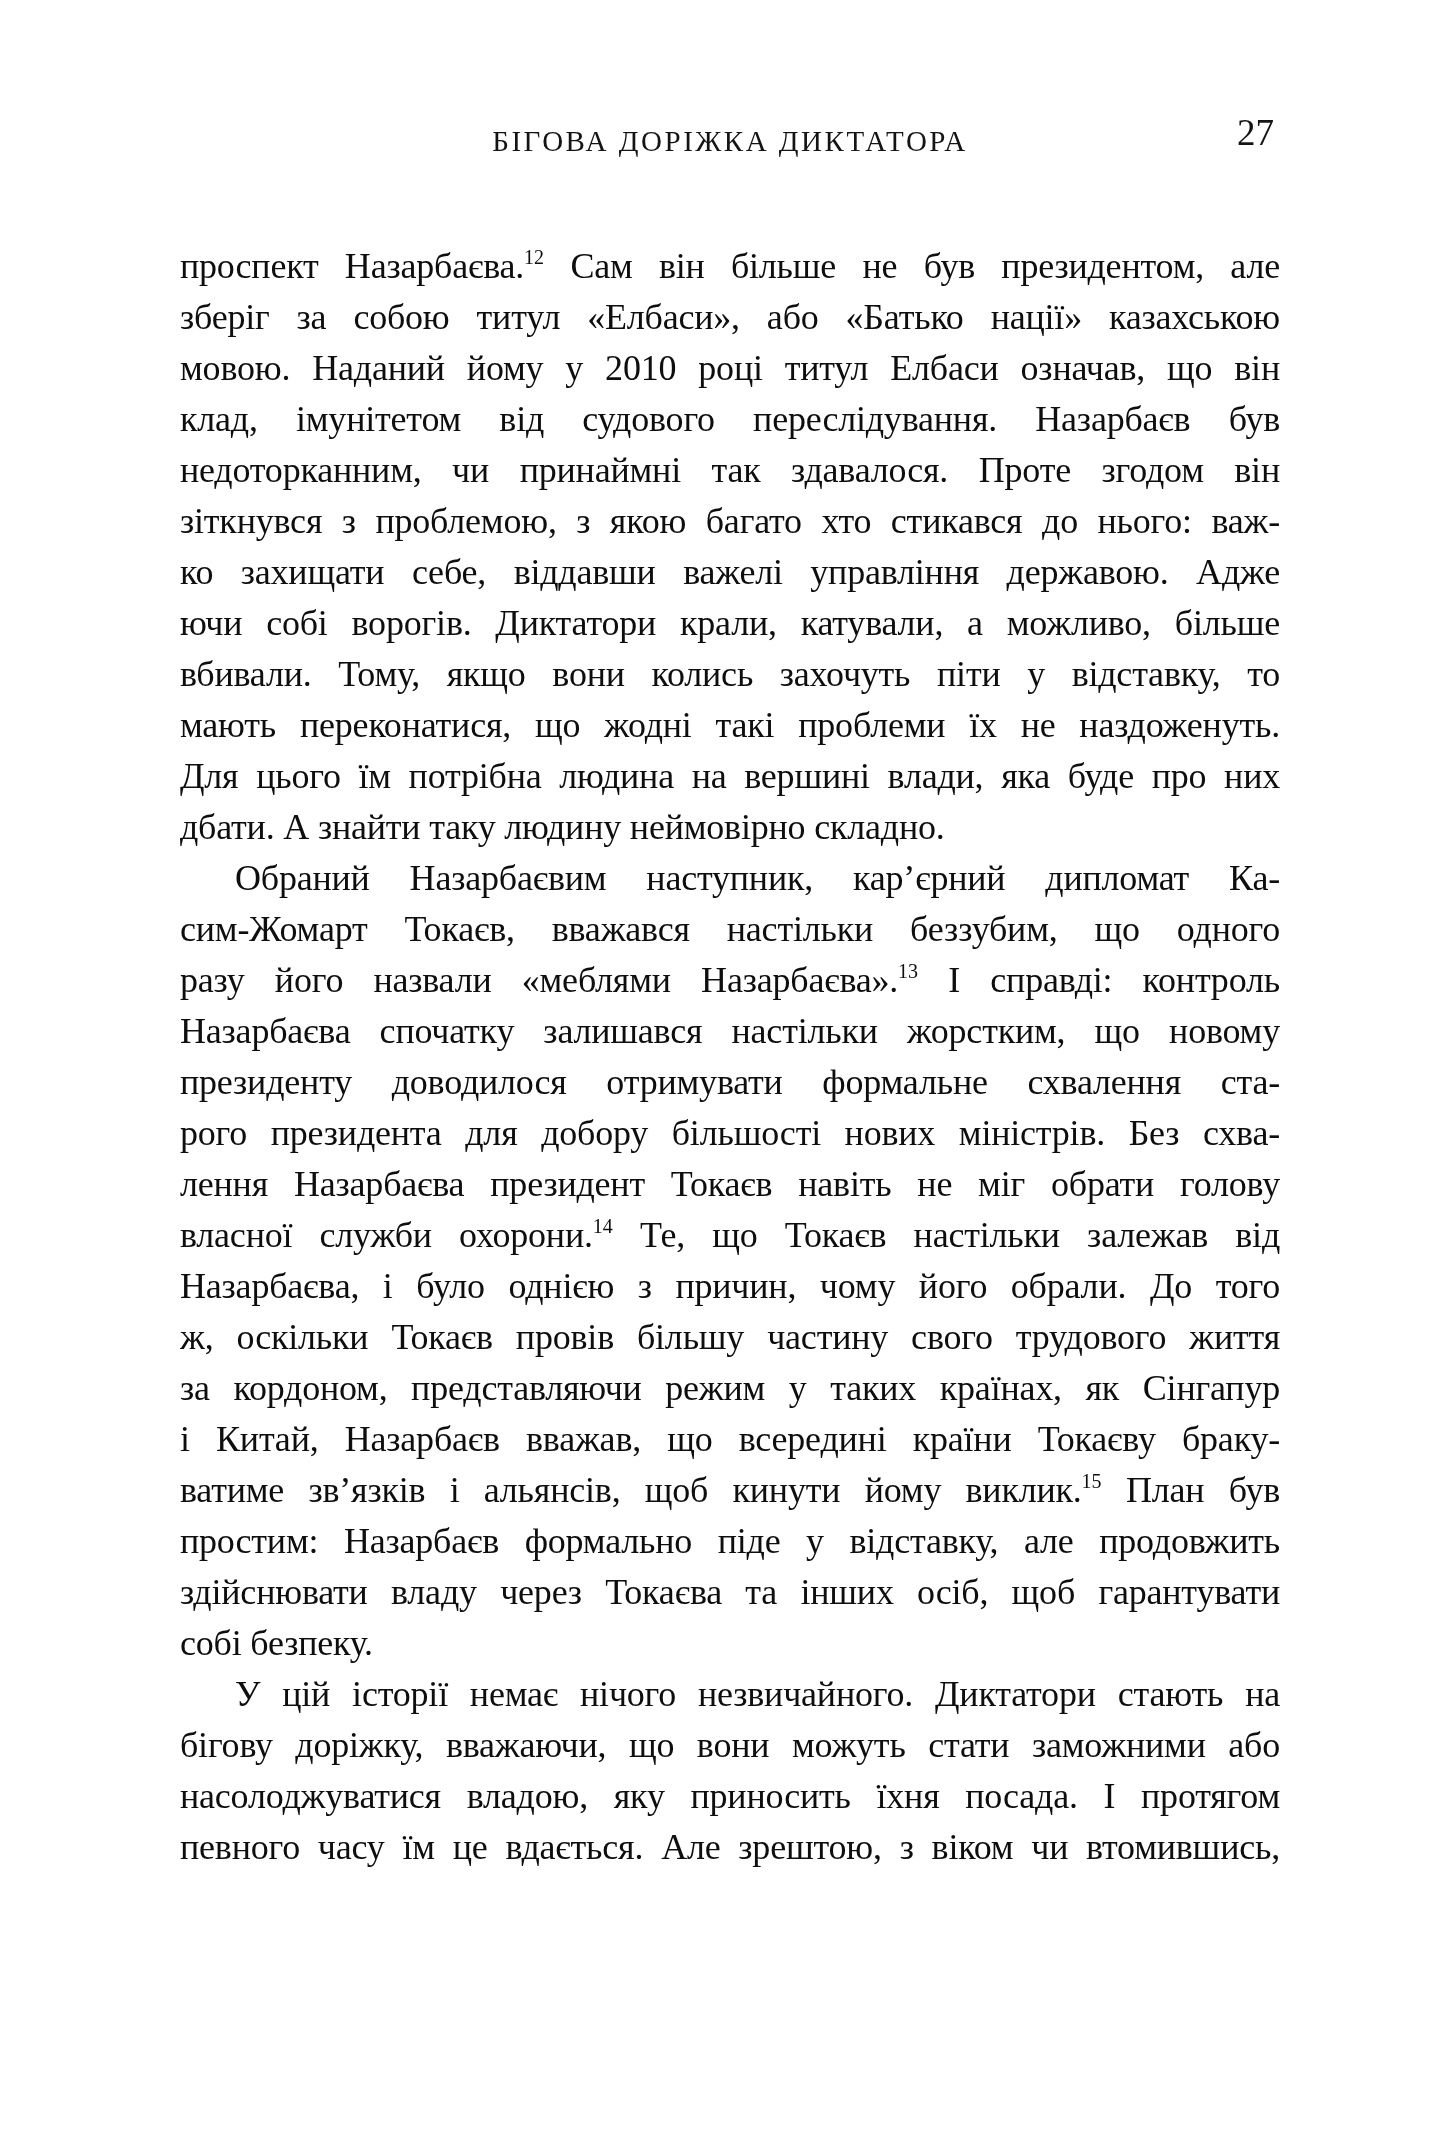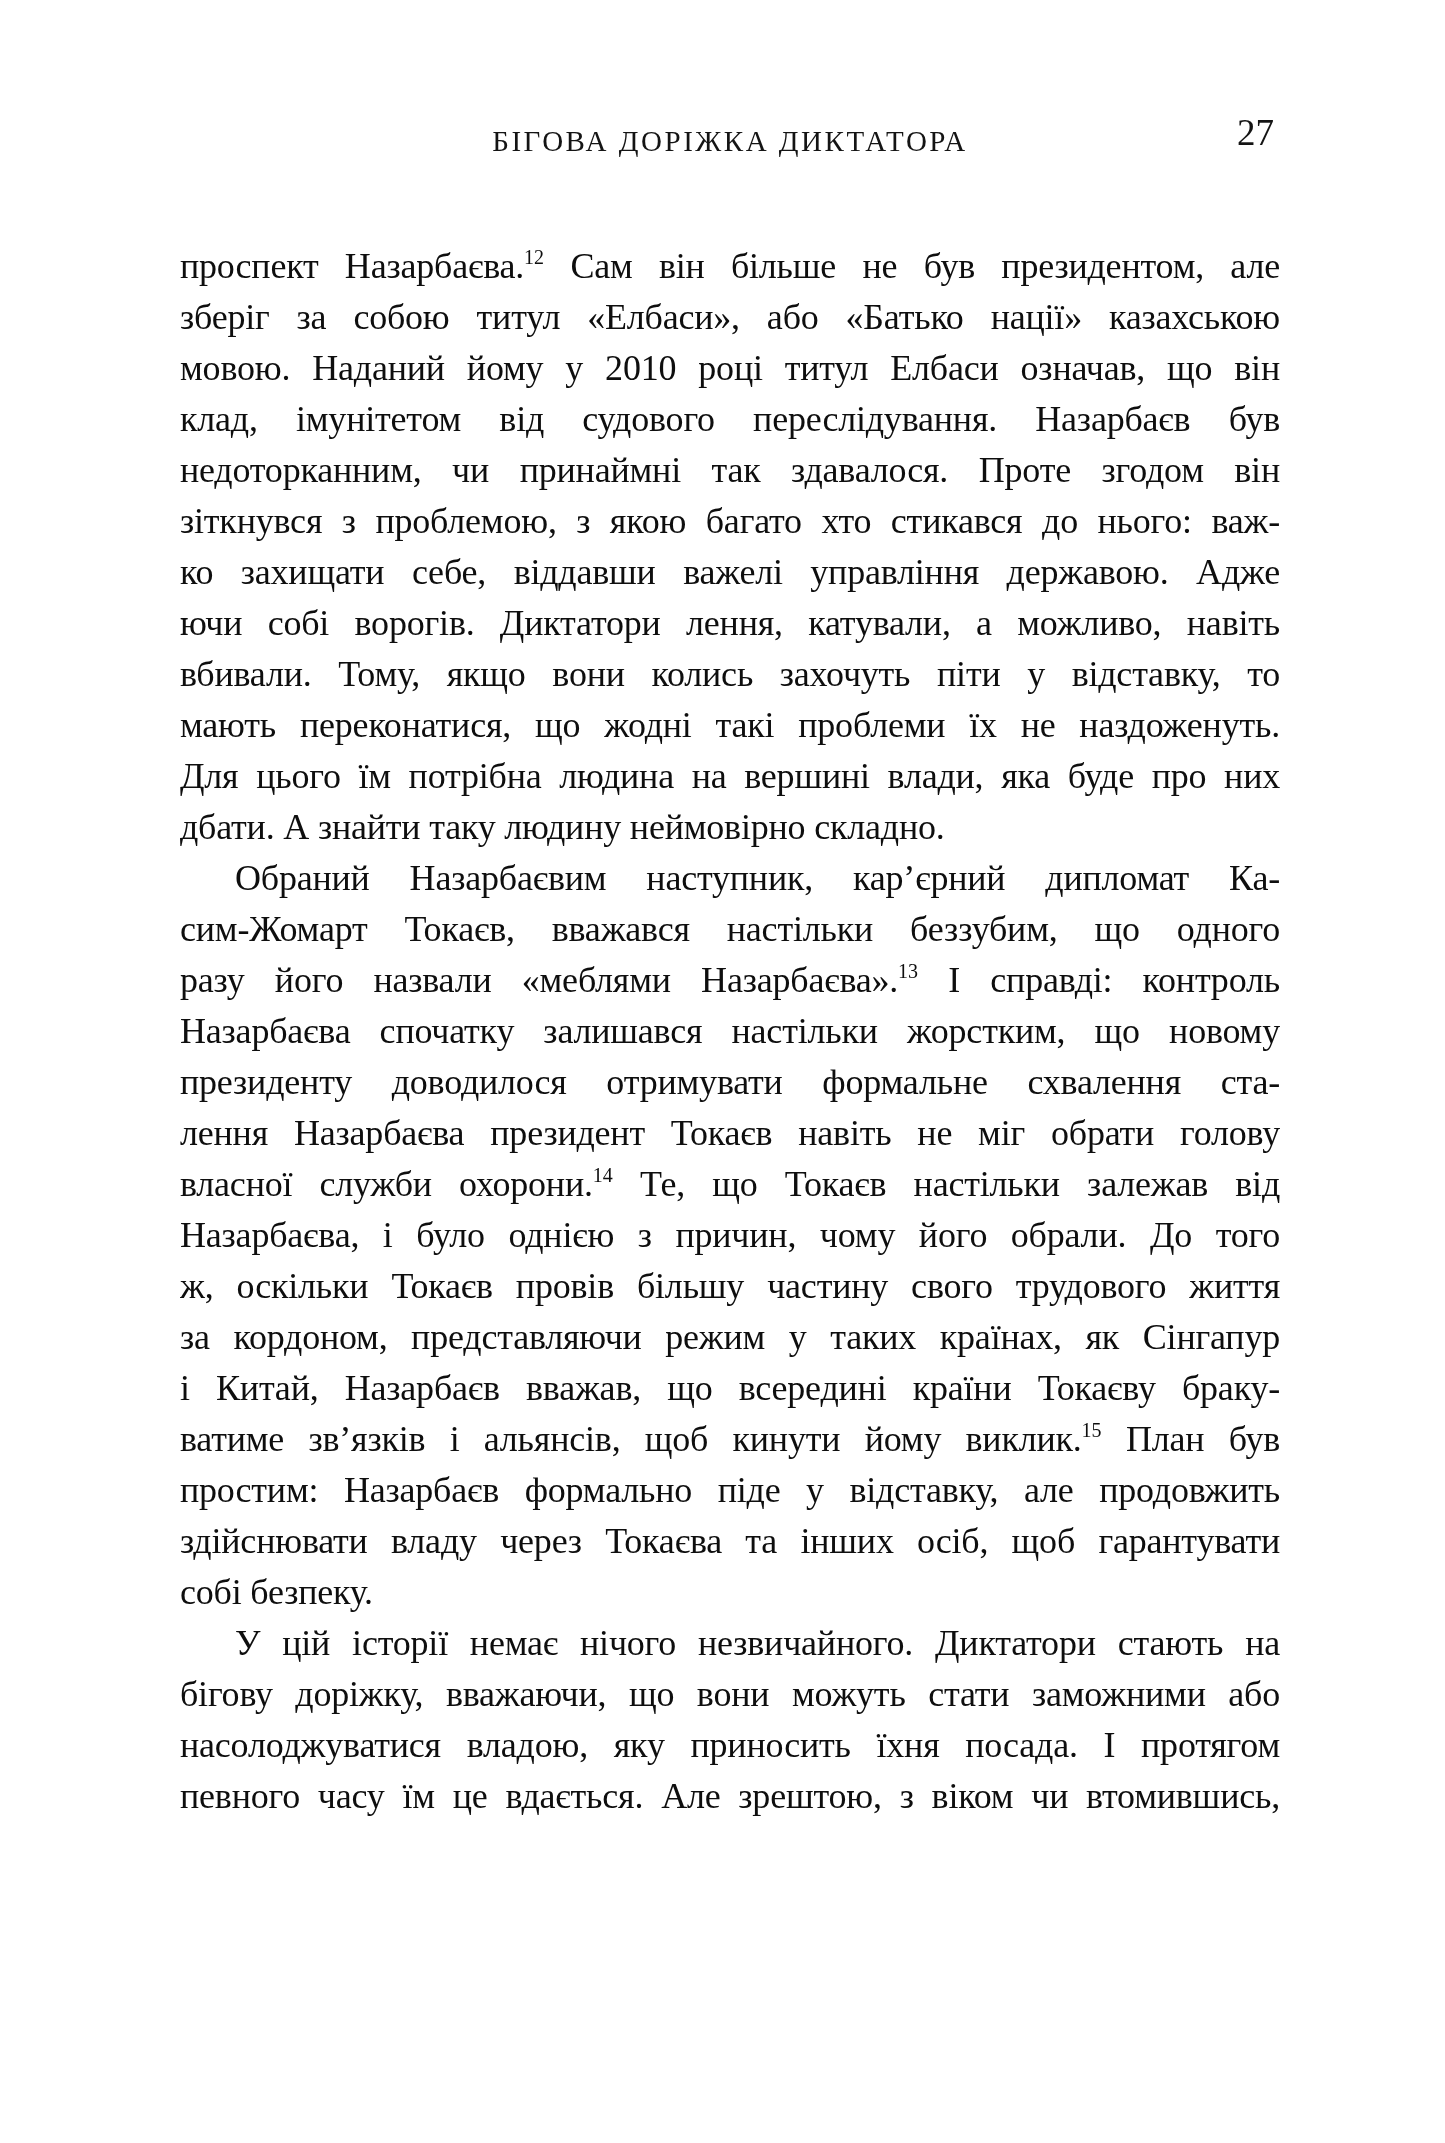--- a/index.html
+++ b/index.html
@@ -85,32 +85,33 @@
   </div>
   <div class="body-text">
       <div class="paragraph">
         <div class="line">проспект Назарбаєва.<sup>12</sup> Сам він більше не був президентом, але</div>
         <div class="line">зберіг за собою титул «Елбаси», або «Батько нації» казахською</div>
         <div class="line">мовою. Наданий йому у 2010 році титул Елбаси означав, що він</div>
         <div class="line">клад, імунітетом від судового переслідування. Назарбаєв був</div>
         <div class="line">недоторканним, чи принаймні так здавалося. Проте згодом він</div>
         <div class="line">зіткнувся з проблемою, з якою багато хто стикався до нього: важ-</div>
         <div class="line">ко захищати себе, віддавши важелі управління державою. Адже</div>
-        <div class="line">ючи собі ворогів. Диктатори лення, катували, а можливо, навіть</div>
+        <div class="line">ючи собі ворогів. Диктатори крали, катували, а можливо, більше</div>
         <div class="line">вбивали. Тому, якщо вони колись захочуть піти у відставку, то</div>
         <div class="line">мають переконатися, що жодні такі проблеми їх не наздоженуть.</div>
         <div class="line">Для цього їм потрібна людина на вершині влади, яка буде про них</div>
         <div class="line par-end">дбати. А знайти таку людину неймовірно складно.</div>
       </div>
       <div class="paragraph">
         <div class="line indent">Обраний Назарбаєвим наступник, кар’єрний дипломат Ка-</div>
         <div class="line">сим-Жомарт Токаєв, вважався настільки беззубим, що одного</div>
         <div class="line">разу його назвали «меблями Назарбаєва».<sup>13</sup> І справді: контроль</div>
         <div class="line">Назарбаєва спочатку залишався настільки жорстким, що новому</div>
         <div class="line">президенту доводилося отримувати формальне схвалення ста-</div>
+        <div class="line">рого президента для добору більшості нових міністрів. Без схва-</div>
         <div class="line">лення Назарбаєва президент Токаєв навіть не міг обрати голову</div>
         <div class="line">власної служби охорони.<sup>14</sup> Те, що Токаєв настільки залежав від</div>
         <div class="line">Назарбаєва, і було однією з причин, чому його обрали. До того</div>
         <div class="line">ж, оскільки Токаєв провів більшу частину свого трудового життя</div>
         <div class="line">за кордоном, представляючи режим у таких країнах, як Сінгапур</div>
         <div class="line">і Китай, Назарбаєв вважав, що всередині країни Токаєву браку-</div>
         <div class="line">ватиме зв’язків і альянсів, щоб кинути йому виклик.<sup>15</sup> План був</div>
         <div class="line">простим: Назарбаєв формально піде у відставку, але продовжить</div>
         <div class="line">здійснювати владу через Токаєва та інших осіб, щоб гарантувати</div>
         <div class="line par-end">собі безпеку.</div>

